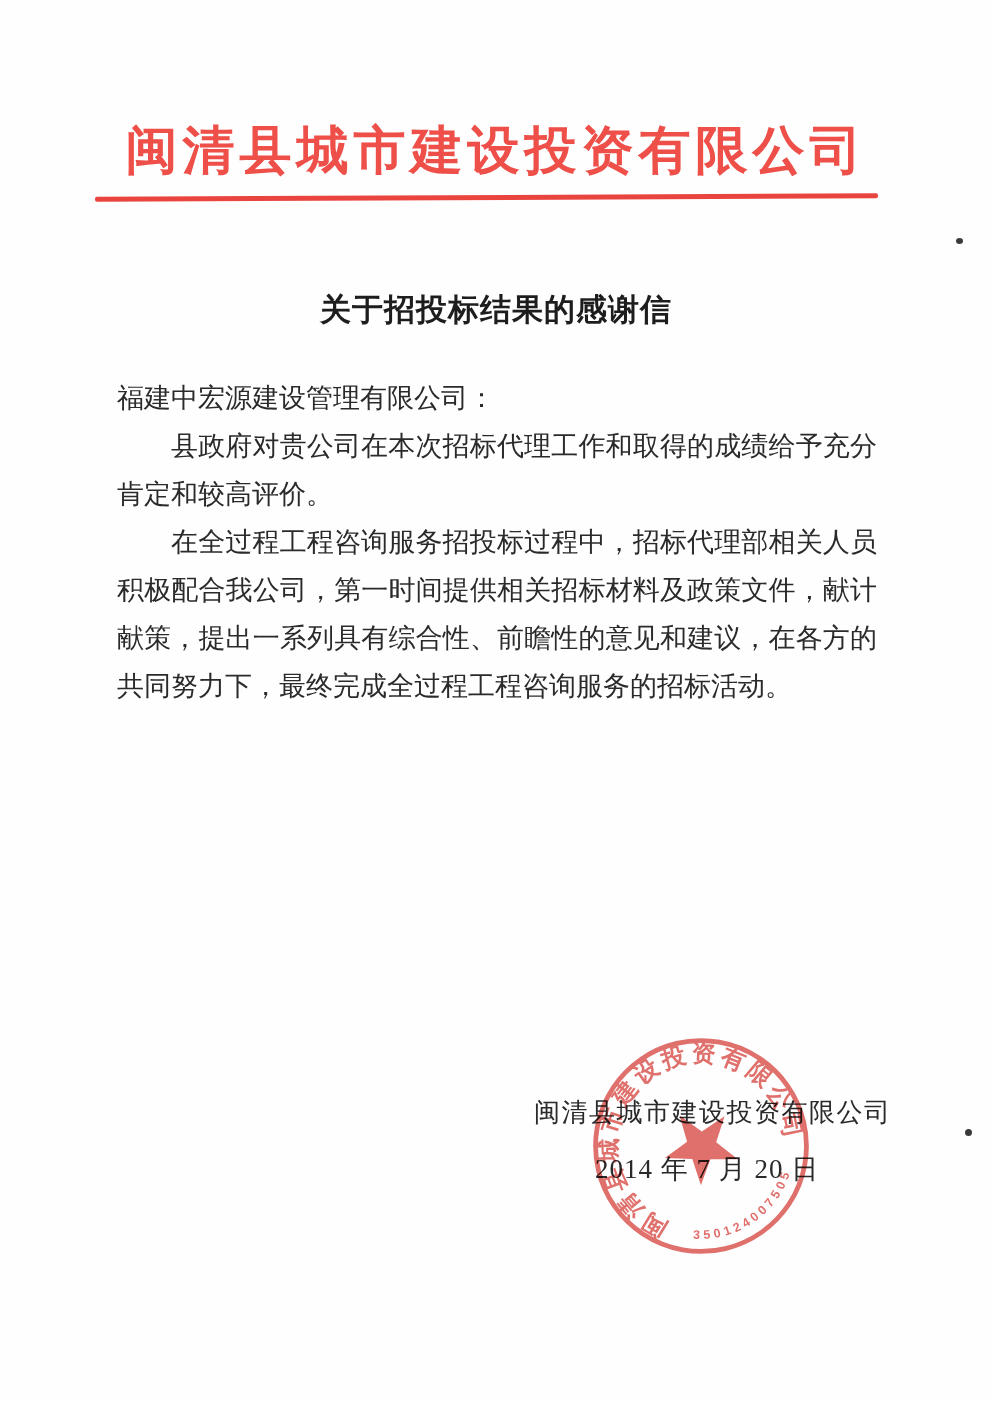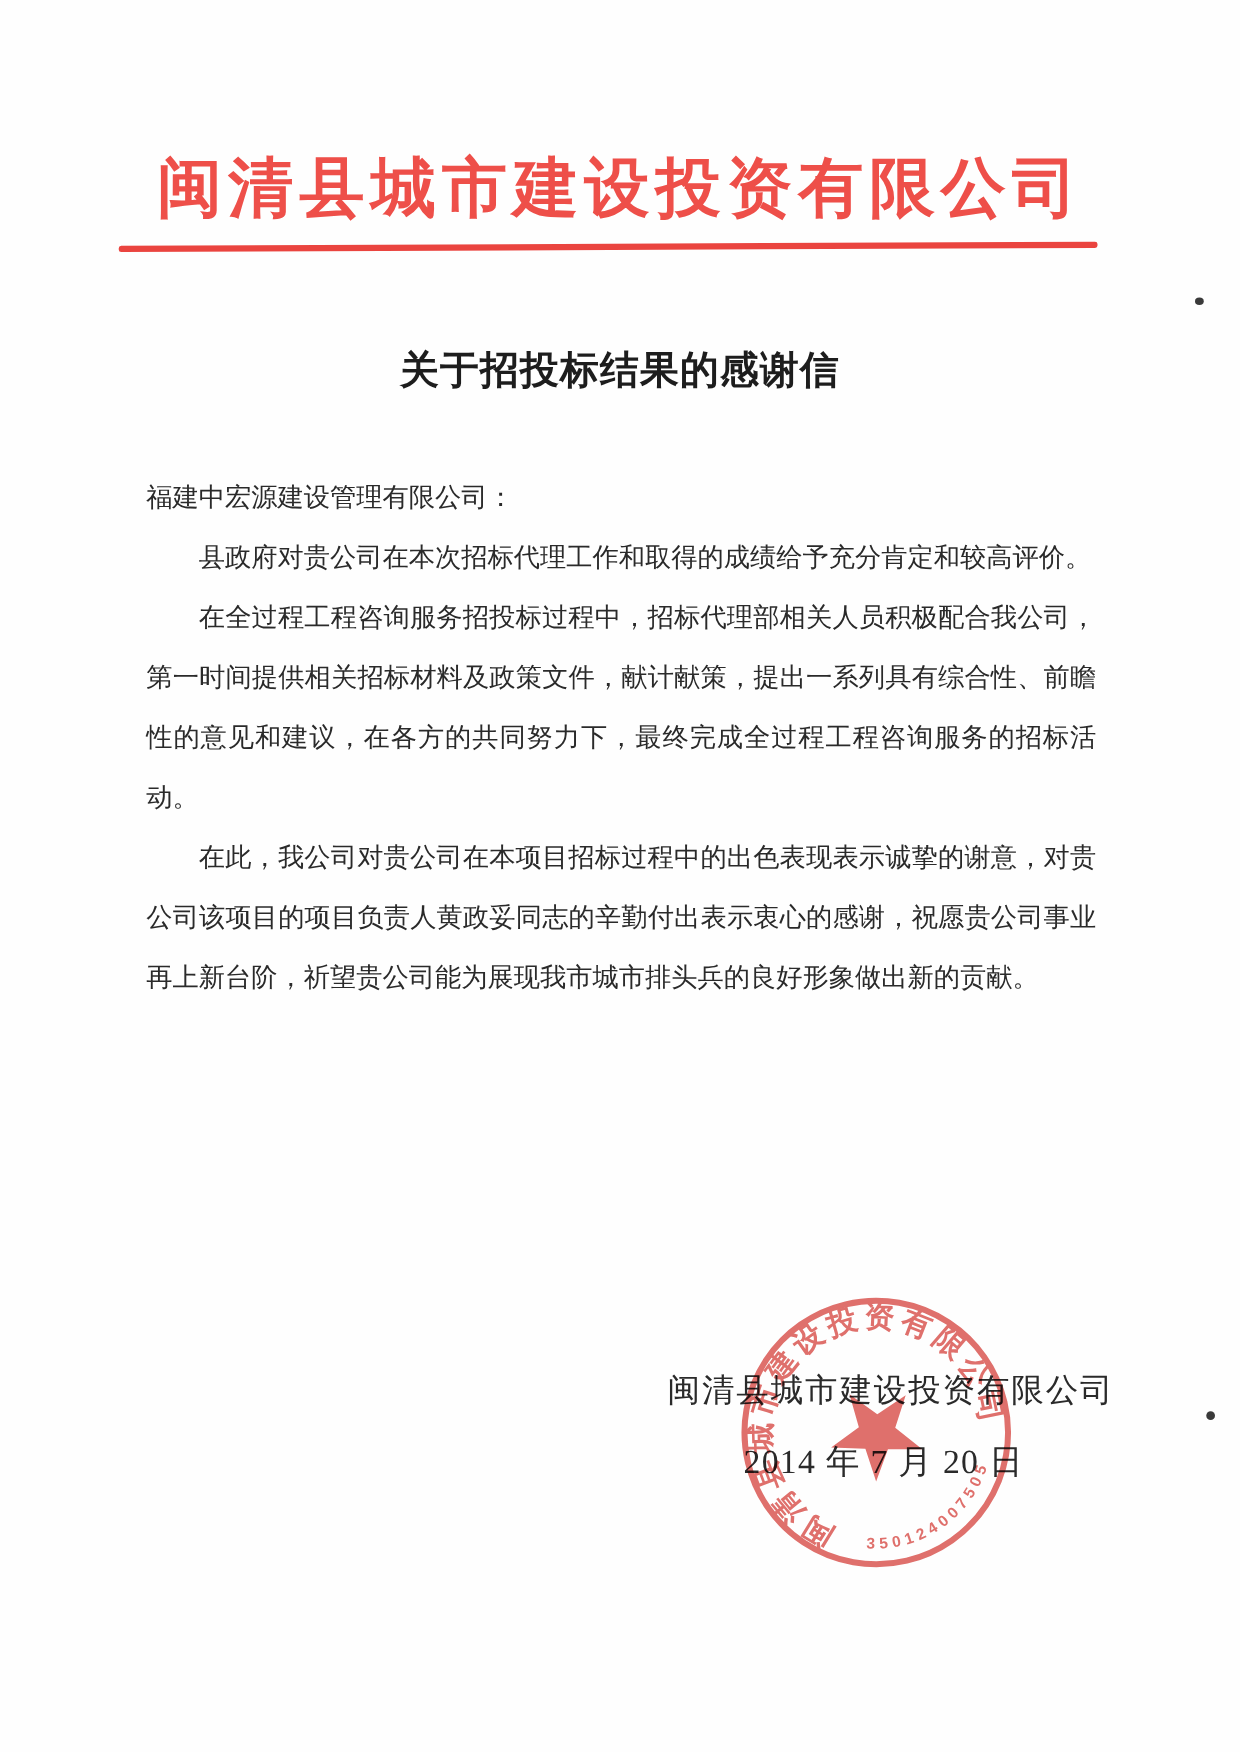--- a/index.html
+++ b/index.html
@@ -28,32 +28,32 @@
   }
   .letterhead-rule {
     position: absolute; top: 195px; left: 95px;
     width: 783px; height: 5px;
     background: #ea443f;
     transform: rotate(-0.25deg);
     border-radius: 2px;
   }
   
   .doc-title {
-    position: absolute; top: 275px; left: 0; right: 0;
+    position: absolute; top: 289px; left: 0; right: 0;
     text-align: center;
     font-size: 31px; font-weight: 700;
     letter-spacing: 1px;
     color: #1d1d1d;
     font-family: "Liberation Sans", sans-serif;
   }
   
   .body-text {
     position: absolute; top: 374px; left: 117px;
     width: 760px;
-    font-size: 21px;
+    font-size: 27px;
     line-height: 48px;
     text-align: justify;
     text-justify: inter-ideograph;
     color: #2a2a2a;
   }
   .body-text p { margin: 0; }
   .body-text p.indented { text-indent: 2em; }
   
   .signature-block {
     position: absolute; top: 1096px; right: 112px;
@@ -112,21 +112,20 @@
   <div class="letterhead">闽清县城市建设投资有限公司</div>
 
   <div class="letterhead-rule"></div>
 
   <div class="doc-title">关于招投标结果的感谢信</div>
 
   <div class="body-text">
     <p>福建中宏源建设管理有限公司：</p>
     <p class="indented">县政府对贵公司在本次招标代理工作和取得的成绩给予充分肯定和较高评价。</p>
     <p class="indented">在全过程工程咨询服务招投标过程中，招标代理部相关人员积极配合我公司，第一时间提供相关招标材料及政策文件，献计献策，提出一系列具有综合性、前瞻性的意见和建议，在各方的共同努力下，最终完成全过程工程咨询服务的招标活动。</p>
-    <p class="indented">在此，我公司对贵公司在本项目招标过程中的出色表现表示诚挚的谢意，对贵公司该项目的项目负责人黄政妥同志的辛勤付出表示衷心的感谢，祝愿贵公司事业再上新台阶，祈望贵公司能为展现我市城市排头兵的良好形象做出新的贡献。</p>
   </div>
 
   <div class="signature-block">
     <div class="signature-company">闽清县城市建设投资有限公司</div>
     <div class="signature-date">2014 年 7 月 20 日</div>
   </div>
 
   <div class="seal">
     <svg viewBox="0 0 240 240" xmlns="http://www.w3.org/2000/svg">
       <defs>

